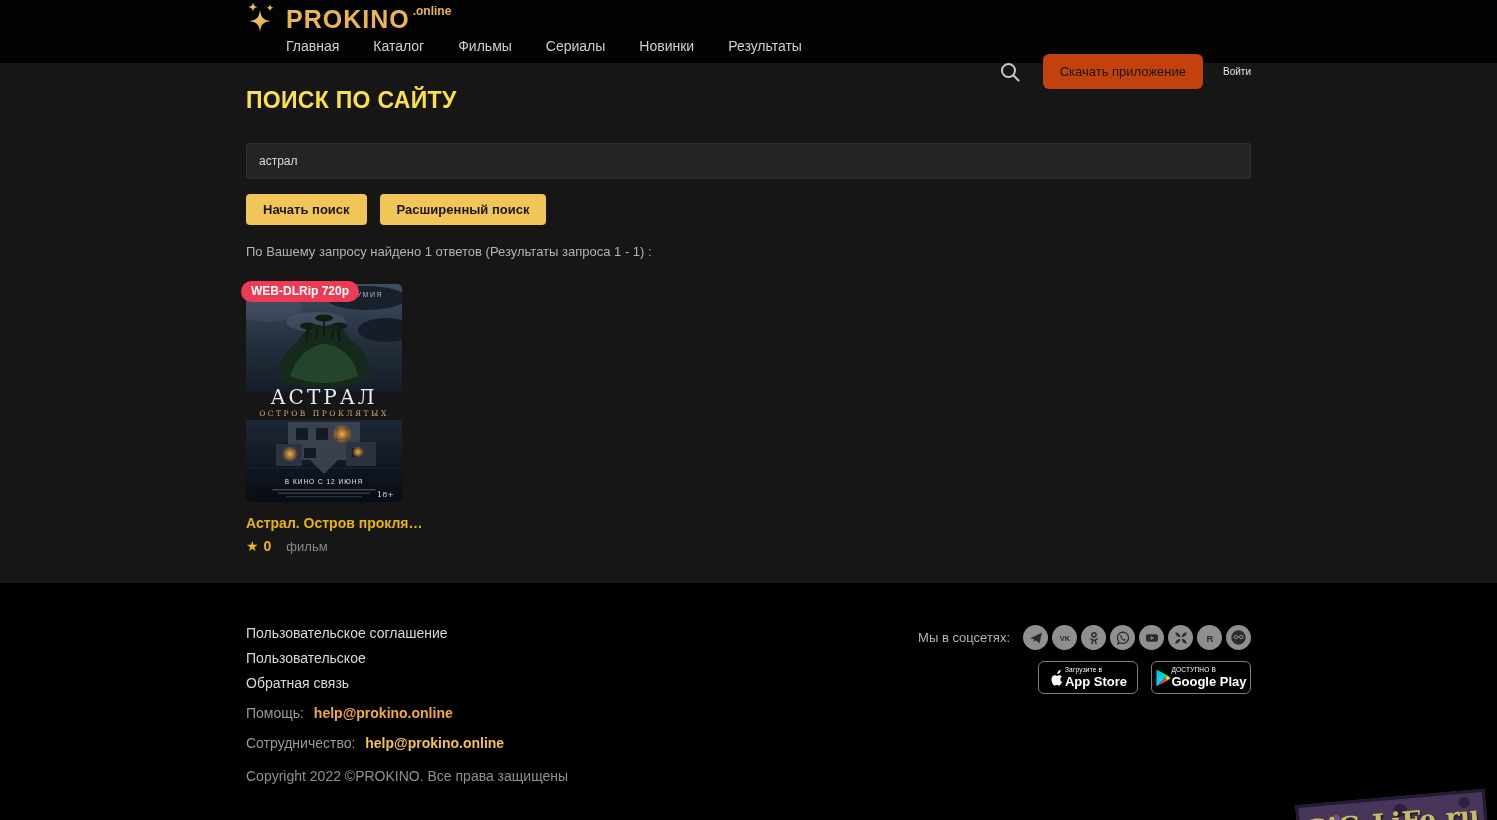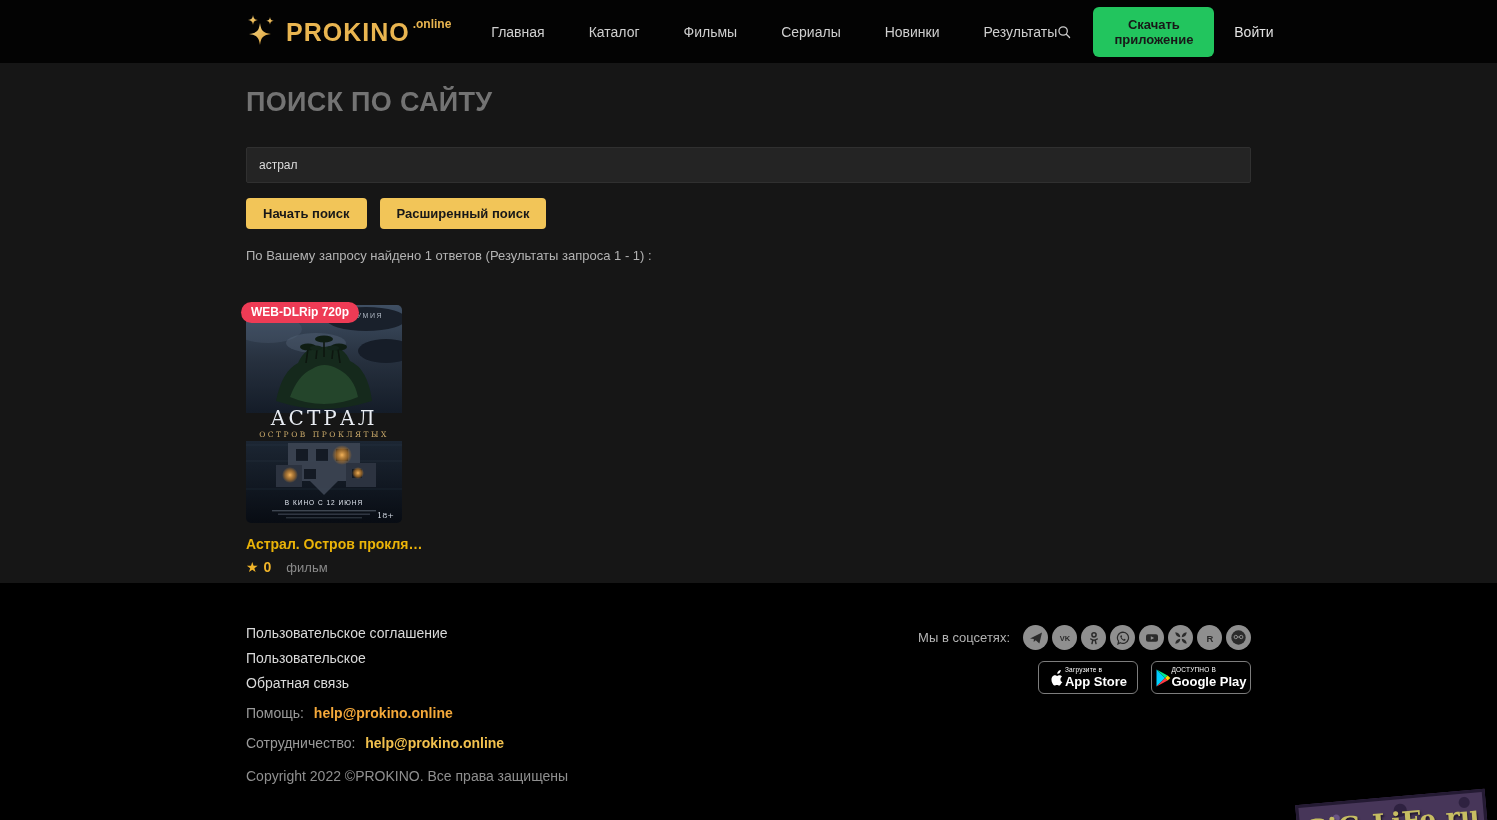--- a/index.html
+++ b/index.html
@@ -2,46 +2,46 @@
 <html><head>
 <meta charset="utf-8">
 <style>
   * { margin:0; padding:0; box-sizing:border-box; }
   html,body { width:1497px; height:820px; overflow:hidden; background:#000;
     font-family:"Liberation Sans", sans-serif; }
   .container { width:1005px; margin:0 auto; }
 
   
   .header { height:63px; background:#030303; }
-  .header .container { height:100%; display:flex; align-items:center; }
+  .header .container { height:100%; display:flex; align-items:flex-start;flex-direction:column; }
   .logo { display:flex; align-items:flex-start; cursor:pointer; }
   .logo-spark { width:34px; height:38px; margin-right:6px; }
   .logo-text { font-size:25px; font-weight:bold; color:#e9b550; letter-spacing:1px; line-height:38px;}
   .logo-tld { font-size:12px; font-weight:bold; color:#e9b550; margin-left:3px; margin-top:4px; }
-  .nav { display:flex; margin-left:40px; gap:44px; }
+  .nav { display:flex; margin-left:40px; gap:34px; }
   .nav-item { color:#cfcfcf; font-size:14px; cursor:pointer; }
   .header-right { margin-left:auto; display:flex; align-items:center; }
   .search-btn { width:22px; height:22px; cursor:pointer; margin-right:22px; }
-  .dl-btn { background:#22c55e; color:#181818; font-size:13px; font-weight:bold;
+  .dl-btn { background:#c2410c; color:#181818; font-size:13px; font-weight:normal;
     border:none; border-radius:6px; padding:10px 17px; cursor:pointer; }
-  .login { color:#e3e3e3; font-size:14px; margin-left:20px; cursor:pointer; }
+  .login { color:#e3e3e3; font-size:10px; margin-left:20px; cursor:pointer; }
 
   
   .main { height:520px; background:#161616; }
-  .page-title { color:#737373; font-size:27px; font-weight:bold; padding-top:24px; letter-spacing:.3px; }
+  .page-title { color:#fde047; font-size:23px; font-weight:bold; padding-top:24px; letter-spacing:.3px; }
   .search-input { margin-top:29px; width:100%; height:36px; background:#242424;
     border:1px solid #303030; border-radius:2px; color:#dcdcdc; font-size:12px;
     padding:0 12px; outline:none; }
   .btn-row { margin-top:15px; display:flex; gap:13px; }
   .gold-btn { background:#f2c558; border:none; border-radius:4px; color:#181818;
     font-size:13px; font-weight:bold; padding:8px 17px; cursor:pointer; }
   .results-summary { margin-top:19px; color:#b3b3b3; font-size:13px; }
 
   
-  .card { margin-top:42px; width:156px; position:relative; cursor:pointer; }
+  .card { margin-top:25px; width:156px; position:relative; cursor:pointer; }
   .badge { position:absolute; top:-3px; left:-5px; z-index:3; background:#ee3b55;
     color:#fff; font-size:12px; font-weight:bold; padding:3px 10px 4px; border-radius:11px;
     white-space:nowrap; }
   .poster { width:156px; height:218px; border-radius:5px; overflow:hidden; display:block; }
   .card-title { margin-top:13px; color:#eab308; font-size:14px; font-weight:bold; white-space:nowrap; }
   .card-meta { margin-top:7px; display:flex; align-items:center; }
   .star { color:#f0b429; font-size:14px; }
   .rating { color:#f0b429; font-size:14px; font-weight:bold; margin-left:5px; }
   .kind { color:#8a8a8a; font-size:13px; margin-left:15px; }
 

